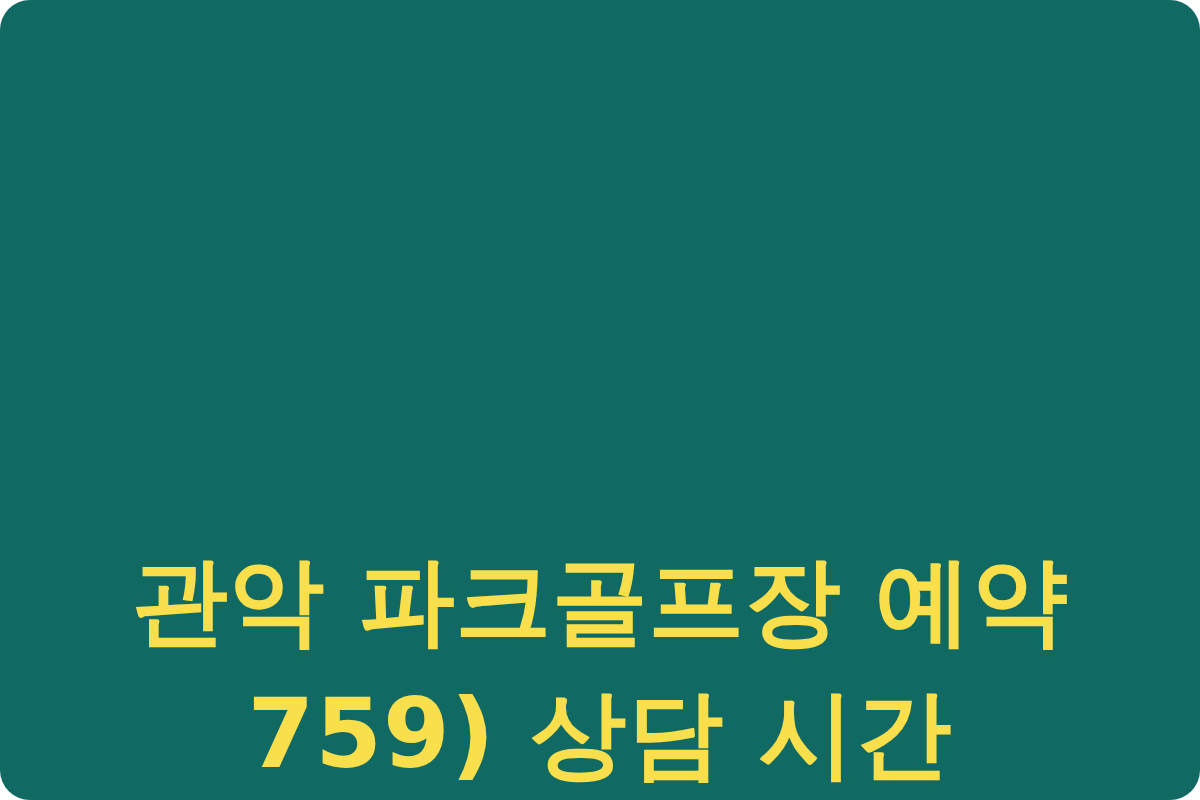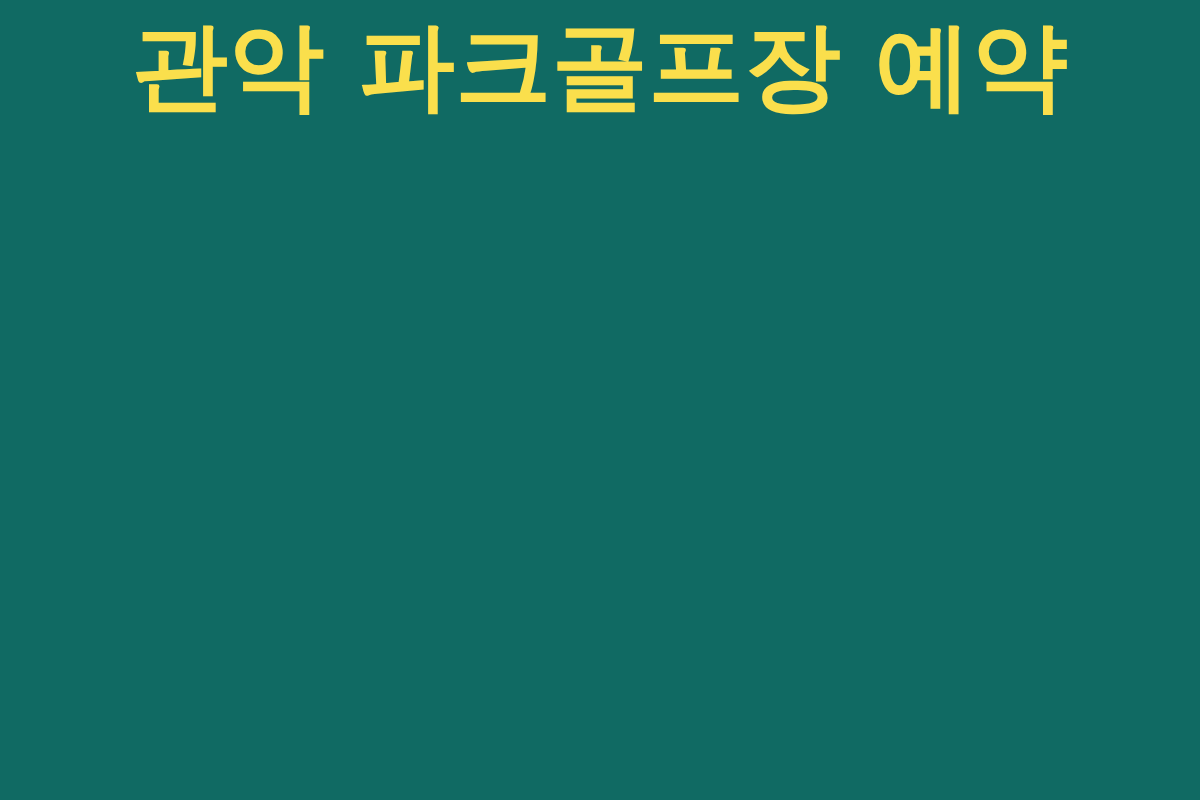--- a/index.html
+++ b/index.html
@@ -15,23 +15,24 @@
     font-family: "DejaVu Sans", "Liberation Sans", sans-serif;
   }
 
   
   #banner-canvas {
     position: relative;
     width: 1200px;
     height: 800px;
     background: #106a63;
     display: flex;
-    align-items: flex-start;
+    align-items: flex-end;
     justify-content: center;
     box-sizing: border-box;
+    border-radius: 30px;
   }
 
   
   #headline-block {
     width: 1010px;
     margin: 0;
     padding: 0;
     text-align: center;
     display: flex;
     flex-direction: column;
@@ -60,16 +61,17 @@
 </head>
 <body>
 
 <div id="banner-canvas" style="background: rgb(16, 106, 99);">
 
   <div id="headline-block">
 
     <span class="headline-line" style="color: rgb(250, 223, 76);">관악 파크골프장 예약</span>
 
 
+    <span class="headline-line line-short" style="color: rgb(250, 223, 76);">759) 상담 시간</span>
 
   </div>
 
 </div>
 
 </body></html>

